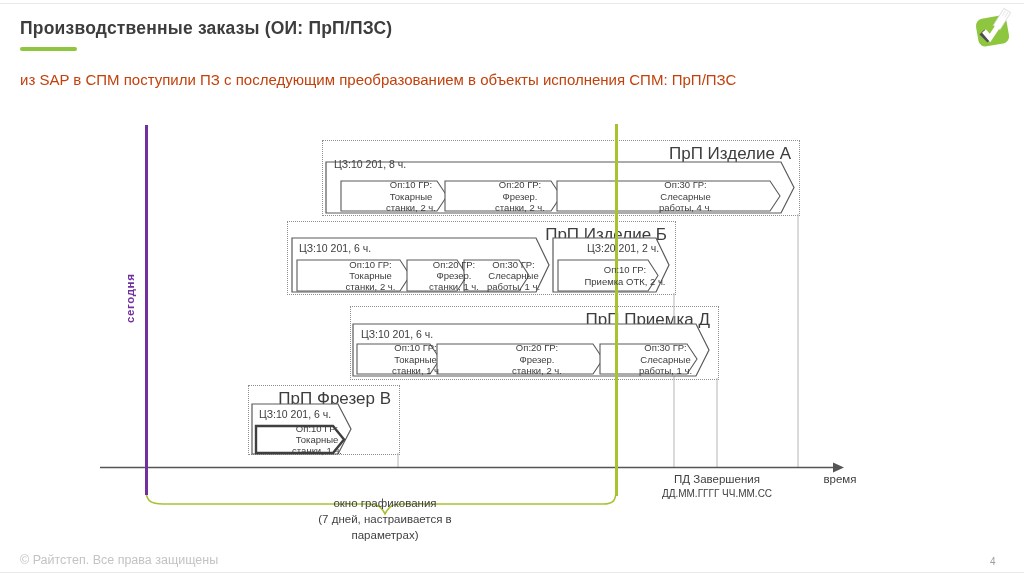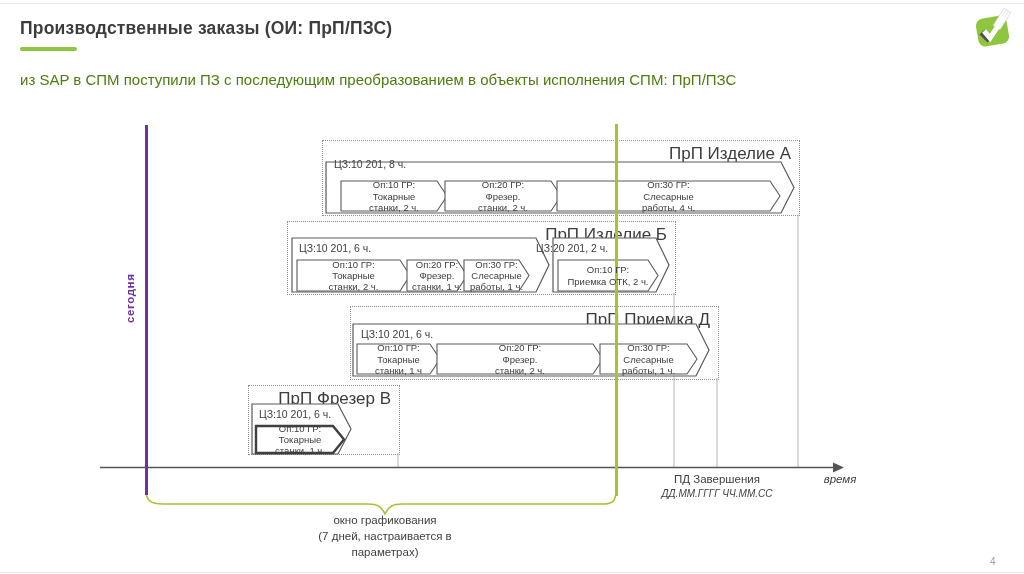--- a/index.html
+++ b/index.html
@@ -4,42 +4,42 @@
 <style>
   html,body{margin:0;padding:0;background:#ffffff;}
   .slide{
     position:relative;width:1024px;height:574px;overflow:hidden;
     background:#ffffff;font-family:"Liberation Sans",sans-serif;color:#3f3f3f;
   }
   .abs{position:absolute;}
   .hairline{position:absolute;left:0;width:1024px;height:1px;background:#e9e9e9;}
   .title{left:20px;top:18px;font-size:17.5px;font-weight:bold;color:#3d3d3d;letter-spacing:.2px;}
   .accent-bar{left:20px;top:47px;width:57px;height:4px;border-radius:2px;background:#8ec63f;}
-  .subtitle{left:20px;top:71px;font-size:15px;color:#4d7c0f;}
+  .subtitle{left:20px;top:71px;font-size:15px;color:#c2410c;}
   .container-box{position:absolute;border:1px dotted #8f8f8f;z-index:1;}
   .container-label{position:absolute;top:3px;right:8px;font-size:17px;color:#3d3d3d;white-space:nowrap;}
   .svg-layer{position:absolute;left:0;top:0;z-index:2;pointer-events:none;}
   .cz-label{position:absolute;z-index:5;font-size:10.5px;color:#3d3d3d;white-space:nowrap;}
   .op-label{
     position:absolute;z-index:5;display:flex;align-items:center;justify-content:center;
-    text-align:center;font-size:9.5px;line-height:1.16;color:#3d3d3d;white-space:pre-line;
+    text-align:center;font-size:9.5px;line-height:1.16;color:#3d3d3d;white-space:pre-line;margin-left:17px;
   }
   .vline{position:absolute;z-index:4;}
   .today-line{left:145px;top:125px;width:3px;height:370px;background:#7030a0;}
   .window-line{left:615px;top:124px;width:2.5px;height:372px;background:#a6c332;}
   .today-label{
     left:121px;top:252px;height:92px;width:17px;z-index:5;
     writing-mode:vertical-rl;transform:rotate(180deg);
     font-size:11.5px;font-weight:bold;color:#7030a0;letter-spacing:.6px;
     display:flex;align-items:center;justify-content:center;
   }
   .axis-caption{position:absolute;z-index:5;font-size:11.5px;color:#404040;text-align:center;}
-  .italic{font-style:italic;}
+  .italic{}
   .window-caption{
-    left:285px;top:513px;width:200px;z-index:5;text-align:center;
+    left:285px;top:496px;width:200px;z-index:5;text-align:center;
     font-size:11.5px;line-height:1.38;color:#404040;white-space:pre-line;
   }
   .footer-copy{left:20px;top:553px;font-size:12.5px;color:#c3c3c3;}
   .footer-page{left:990px;top:556px;font-size:10px;color:#9e9e9e;}
   .logo{left:969px;top:5px;z-index:5;}
 </style>
 </head>
 <body>
 
 <div class="slide">
@@ -109,21 +109,21 @@
       <path d="M558,260 H648 L658,275.5 L648,291 H558 Z"></path>
       <path d="M357,344 H430 L440,359 L430,374 H357 Z"></path>
       <path d="M437,344 H593 L603,359 L593,374 H437 Z"></path>
       <path d="M600,344 H687 L697,359 L687,374 H600 Z"></path>
       <path d="M256,426 H333 L344,439.5 L333,453 H256 Z" stroke="#3f3f3f" stroke-width="2.4"></path>
     </g>
   </svg>
 
   <div class="cz-label" style="left:334px;top:158px;">ЦЗ:10 201, 8 ч.</div>
   <div class="cz-label" style="left:299px;top:242px;">ЦЗ:10 201, 6 ч.</div>
-  <div class="cz-label" style="left:536px;top:242px;">ЦЗ:20 201, 2 ч.</div>
+  <div class="cz-label" style="left:587px;top:242px;">ЦЗ:20 201, 2 ч.</div>
   <div class="cz-label" style="left:361px;top:328px;">ЦЗ:10 201, 6 ч.</div>
   <div class="cz-label" style="left:259px;top:408px;">ЦЗ:10 201, 6 ч.</div>
 
   <div class="op-label" style="left:341px;top:182px;width:106px;height:28px;">Оп:10 ГР:
 Токарные
 станки, 2 ч.</div>
   <div class="op-label" style="left:445px;top:182px;width:116px;height:28px;">Оп:20 ГР:
 Фрезер.
 станки, 2 ч.</div>
   <div class="op-label" style="left:557px;top:182px;width:223px;height:28px;">Оп:30 ГР:
@@ -158,15 +158,16 @@
   <div class="abs today-label">сегодня</div>
 
   <div class="axis-caption" style="left:647px;top:473px;width:140px;">ПД Завершения</div>
   <div class="axis-caption italic" style="left:637px;top:488px;width:160px;font-size:10px;">ДД.ММ.ГГГГ ЧЧ.ММ.СС</div>
   <div class="axis-caption italic" style="left:805px;top:473px;width:70px;">время</div>
 
   <div class="abs window-caption">окно графикования
 (7 дней, настраивается в
 параметрах)</div>
 
+  <div class="abs footer-copy">© Райтстеп. Все права защищены</div>
   <div class="abs footer-page">4</div>
 
 </div>
 
 </body></html>

